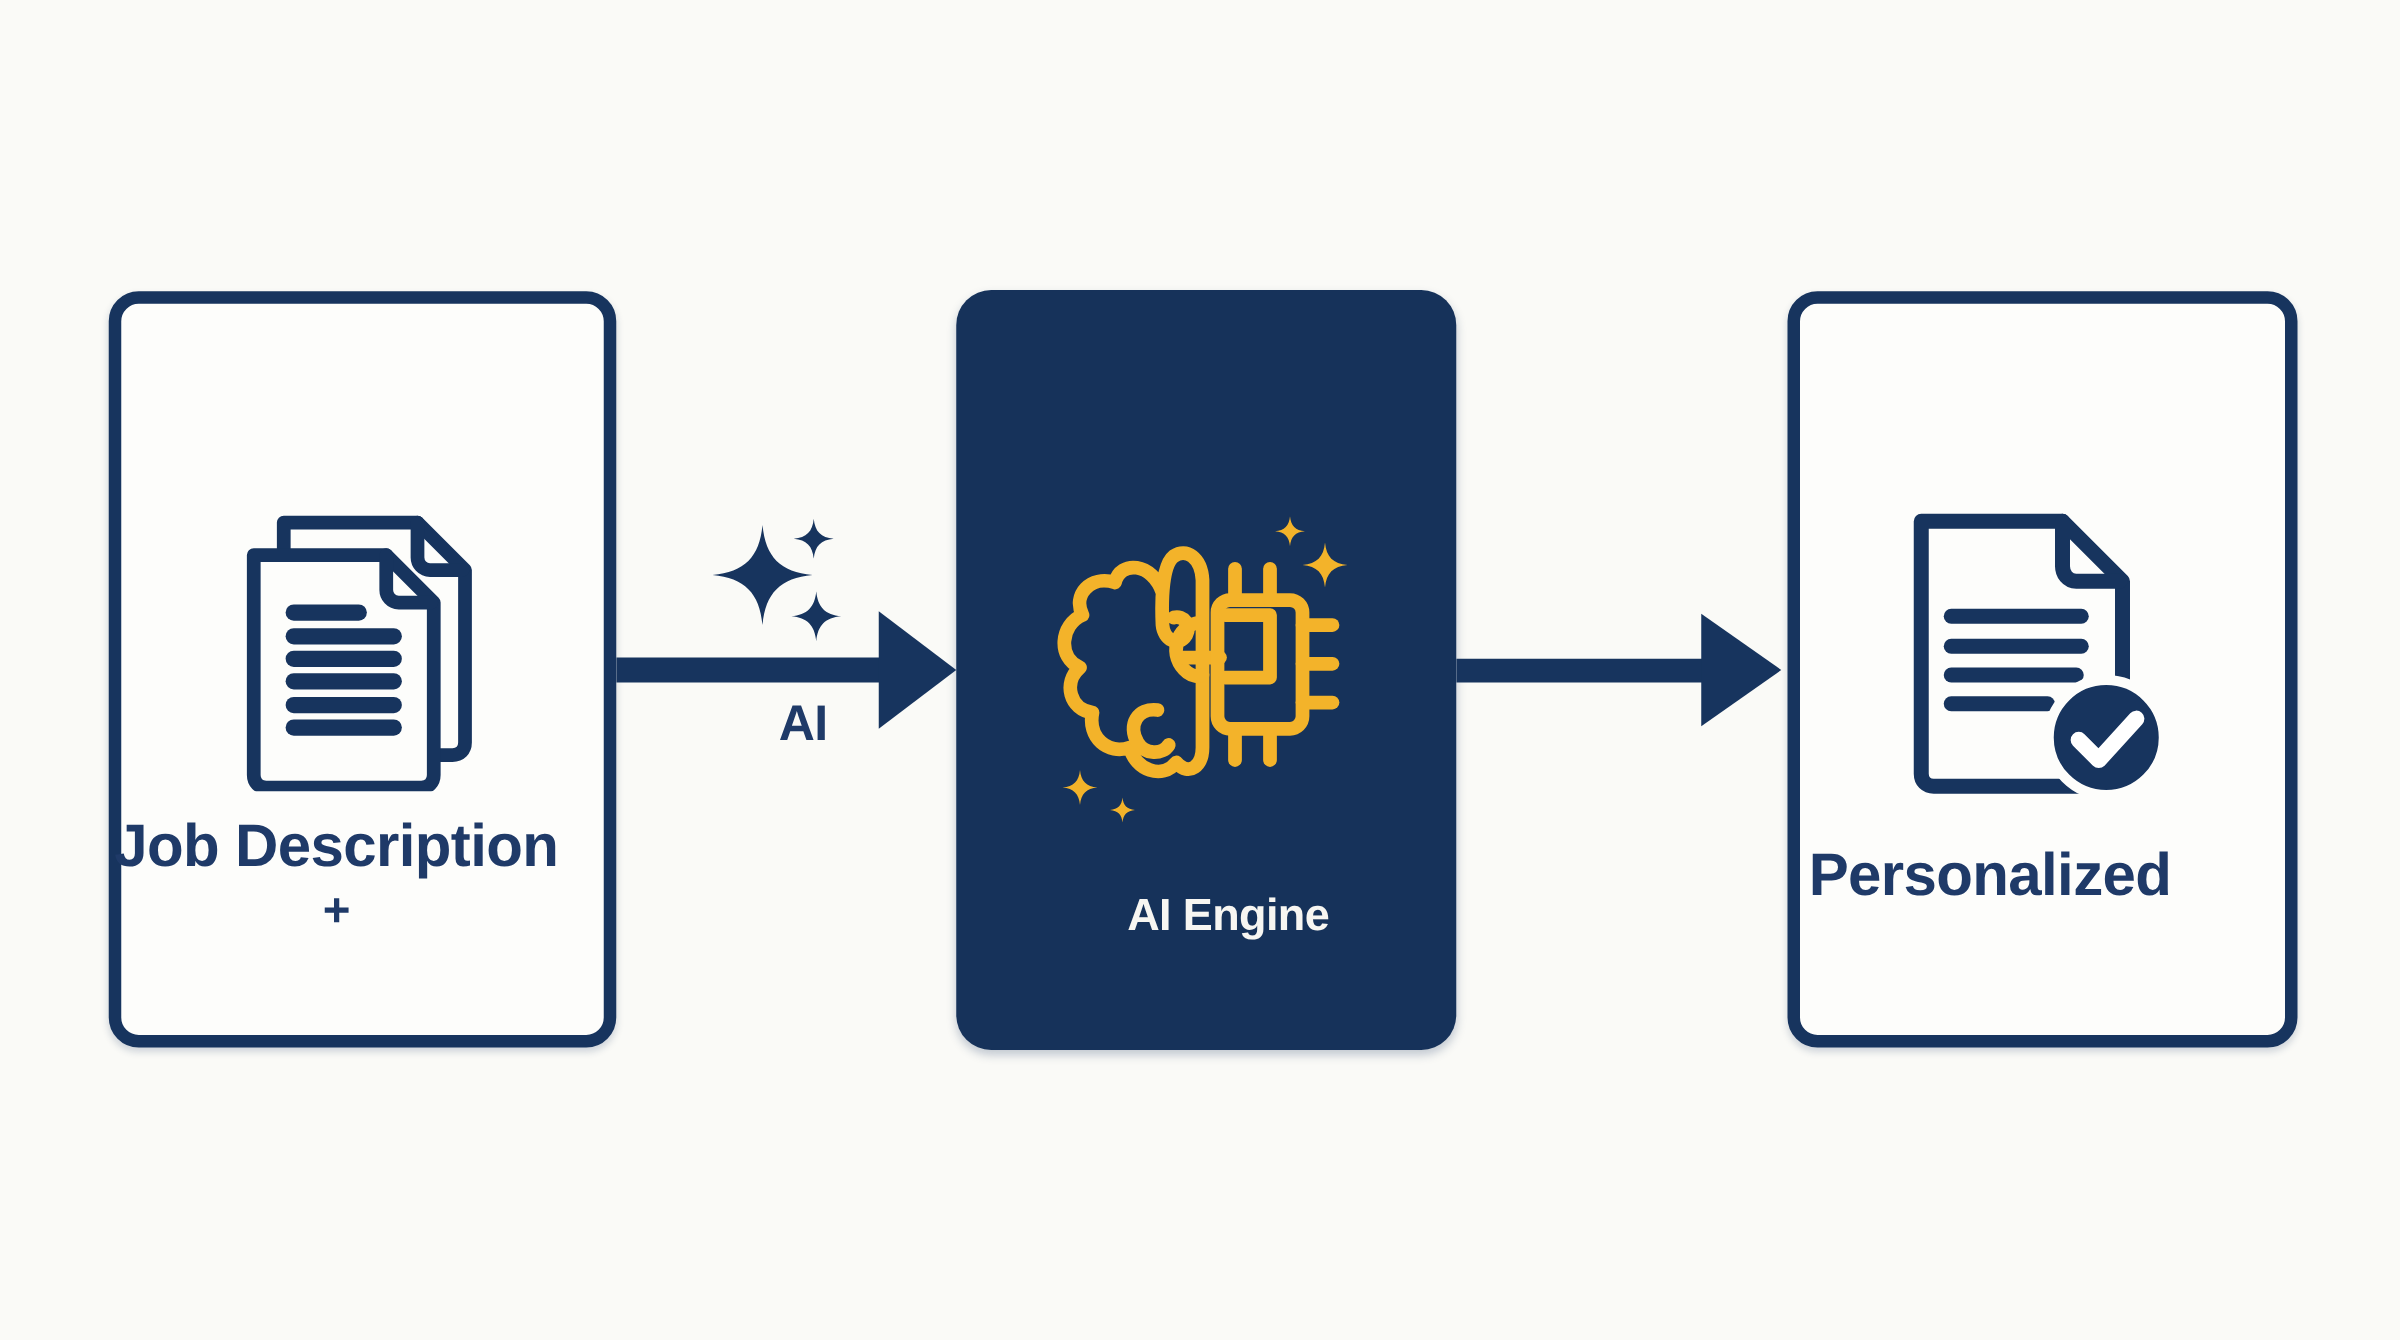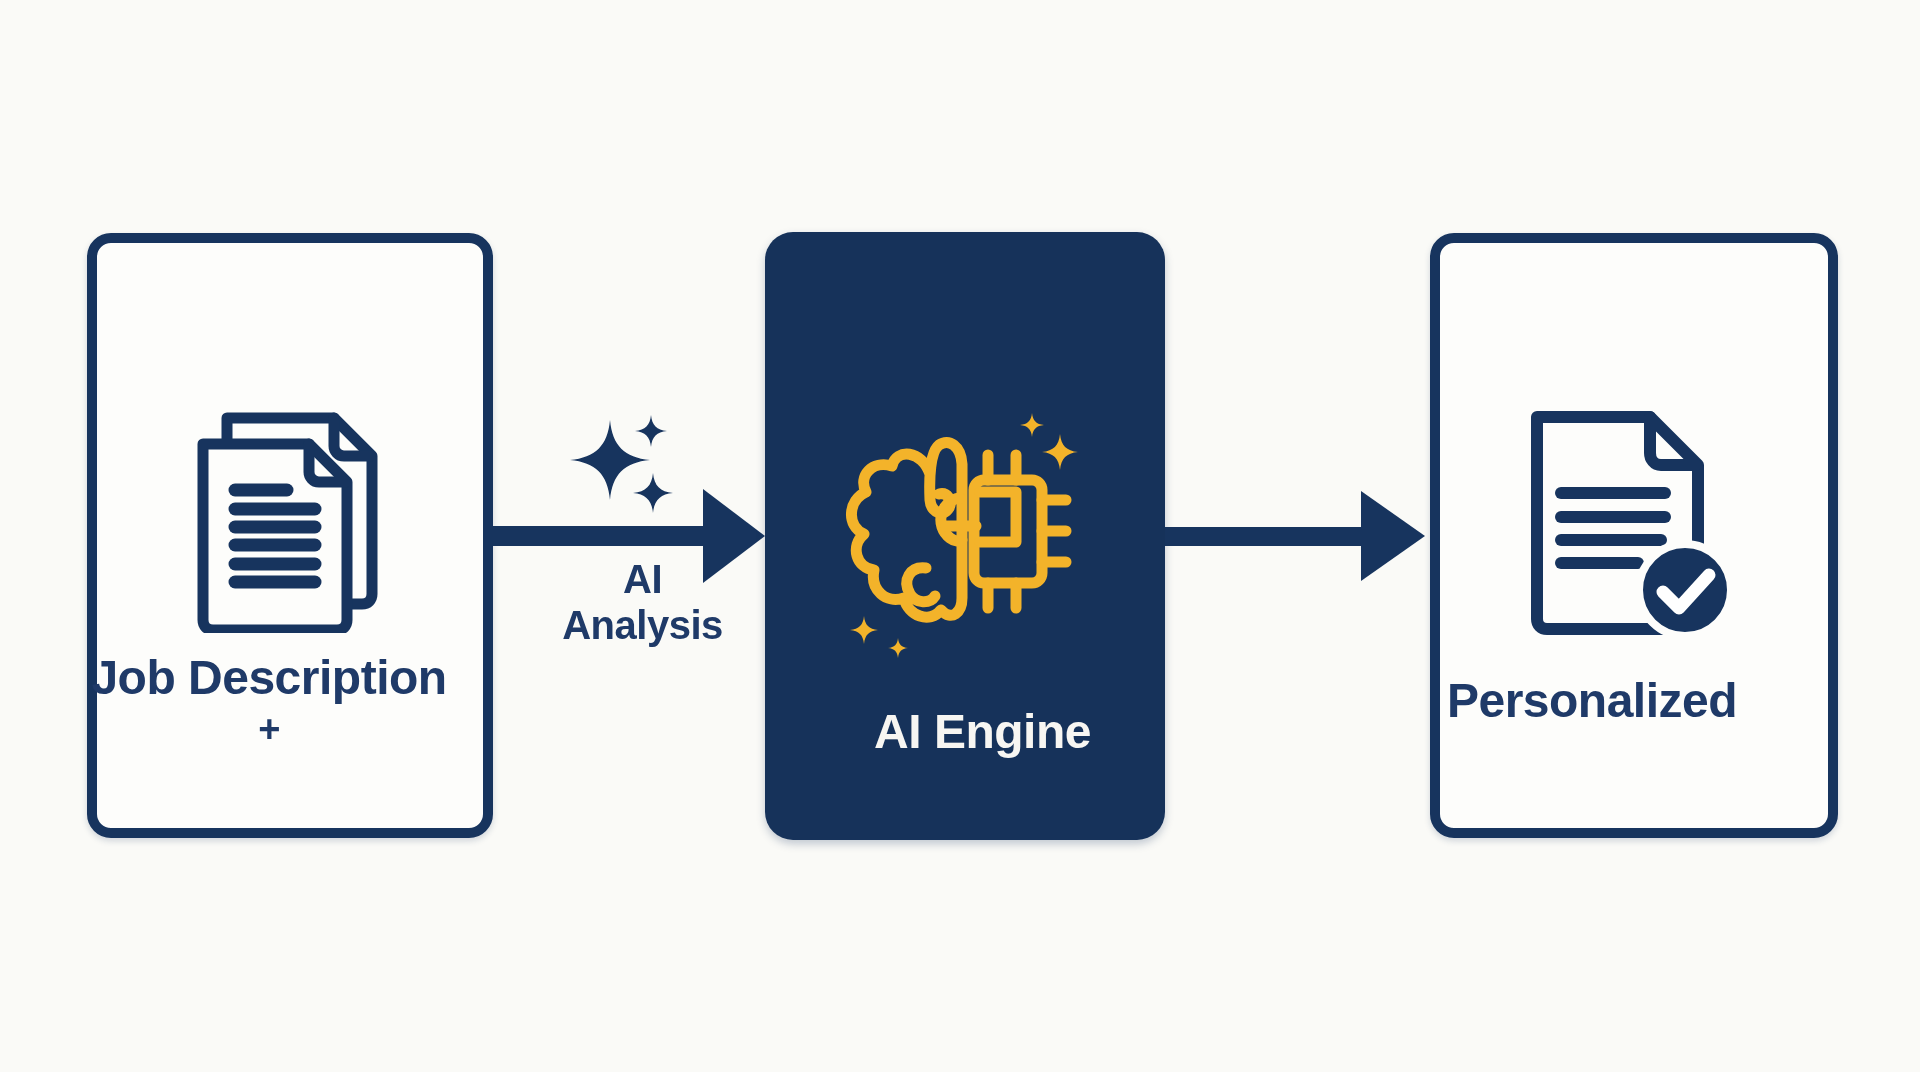--- a/index.html
+++ b/index.html
@@ -37,21 +37,21 @@
   }
   .label{
     text-align:center;
     font-weight:700;
     color:var(--navy-text);
     letter-spacing:-0.5px;
   }
   .label-main{font-size:48px;line-height:56px;}
   .label-plus{font-size:38px;line-height:46px;}
   .label-arrow{font-size:40px;line-height:46px;}
-  .label-engine{font-size:48px;line-height:52px;color:var(--label-on-dark);padding-left:35px;}
+  .label-engine{font-size:36px;line-height:52px;color:var(--label-on-dark);padding-left:35px;}
   
   .st-navy{stroke:var(--navy);fill:none;stroke-linecap:round;stroke-linejoin:round;}
   .st-yellow{stroke:var(--yellow);fill:none;stroke-linecap:round;stroke-linejoin:round;}
   .st-white{stroke:#ffffff;fill:none;stroke-linecap:round;stroke-linejoin:round;}
   .fl-navy{fill:var(--navy);}
   .fl-yellow{fill:var(--yellow);}
   .page{fill:var(--box-fill);}
   .halo{stroke:var(--box-fill);}
 </style>
 </head>
@@ -96,21 +96,20 @@
     <use href="#sparkle" class="fl-navy" x="68" y="68" width="40" height="40"></use>
   </svg>
 
   <svg class="abs" style="left:493px;top:485px;" width="275" height="110" viewBox="0 0 275 110">
     <rect class="fl-navy" x="0" y="41" width="215" height="20"></rect>
     <polygon class="fl-navy" points="210,4 210,98 272,51"></polygon>
   </svg>
 
   <div class="abs label" style="left:493px;top:556px;width:275px;margin-left:12px;">
     <div class="label-arrow">AI</div>
-    <div class="label-arrow">Analysis</div>
   </div>
 
   <div class="abs engine-box" style="left:765px;top:232px;width:400px;height:608px;"></div>
 
   <svg class="abs" style="left:840px;top:400px;" width="260" height="270" viewBox="0 0 260 270">
 
     <path class="st-yellow" stroke-width="11" d="M 90 74
              C 82 50 56 48 52 66
              C 32 60 18 76 26 92
              C 8 100 6 126 24 134

